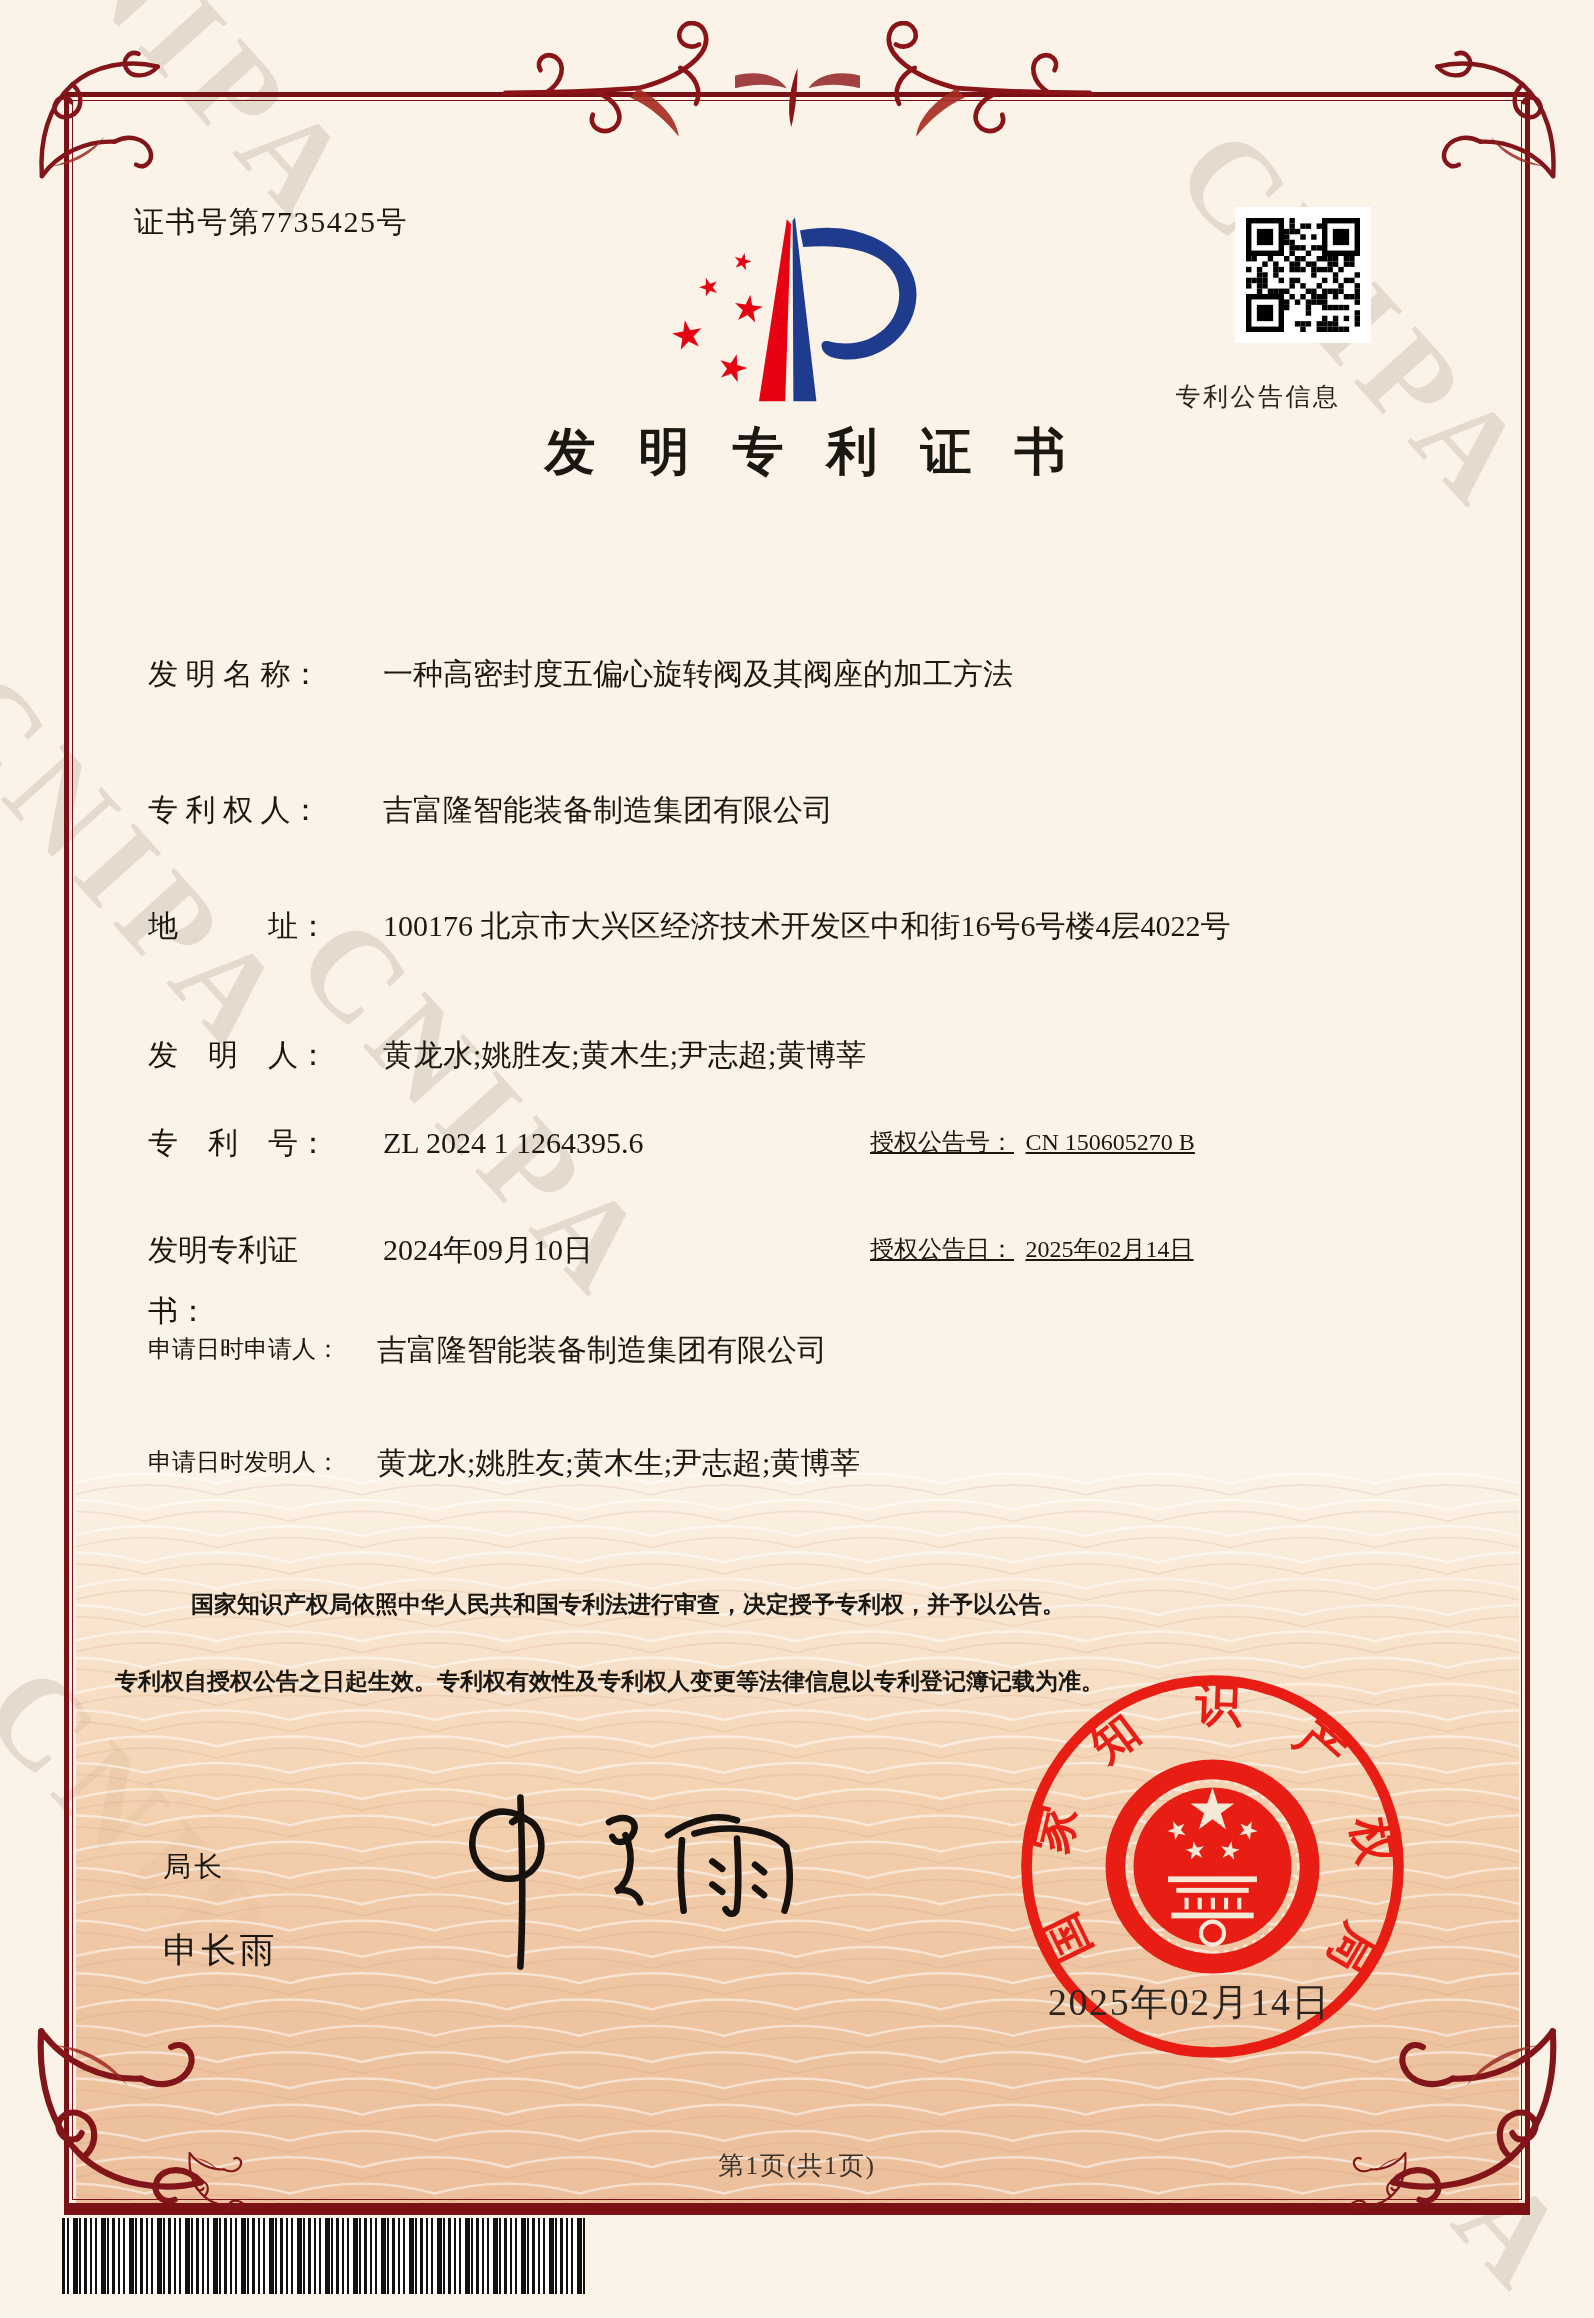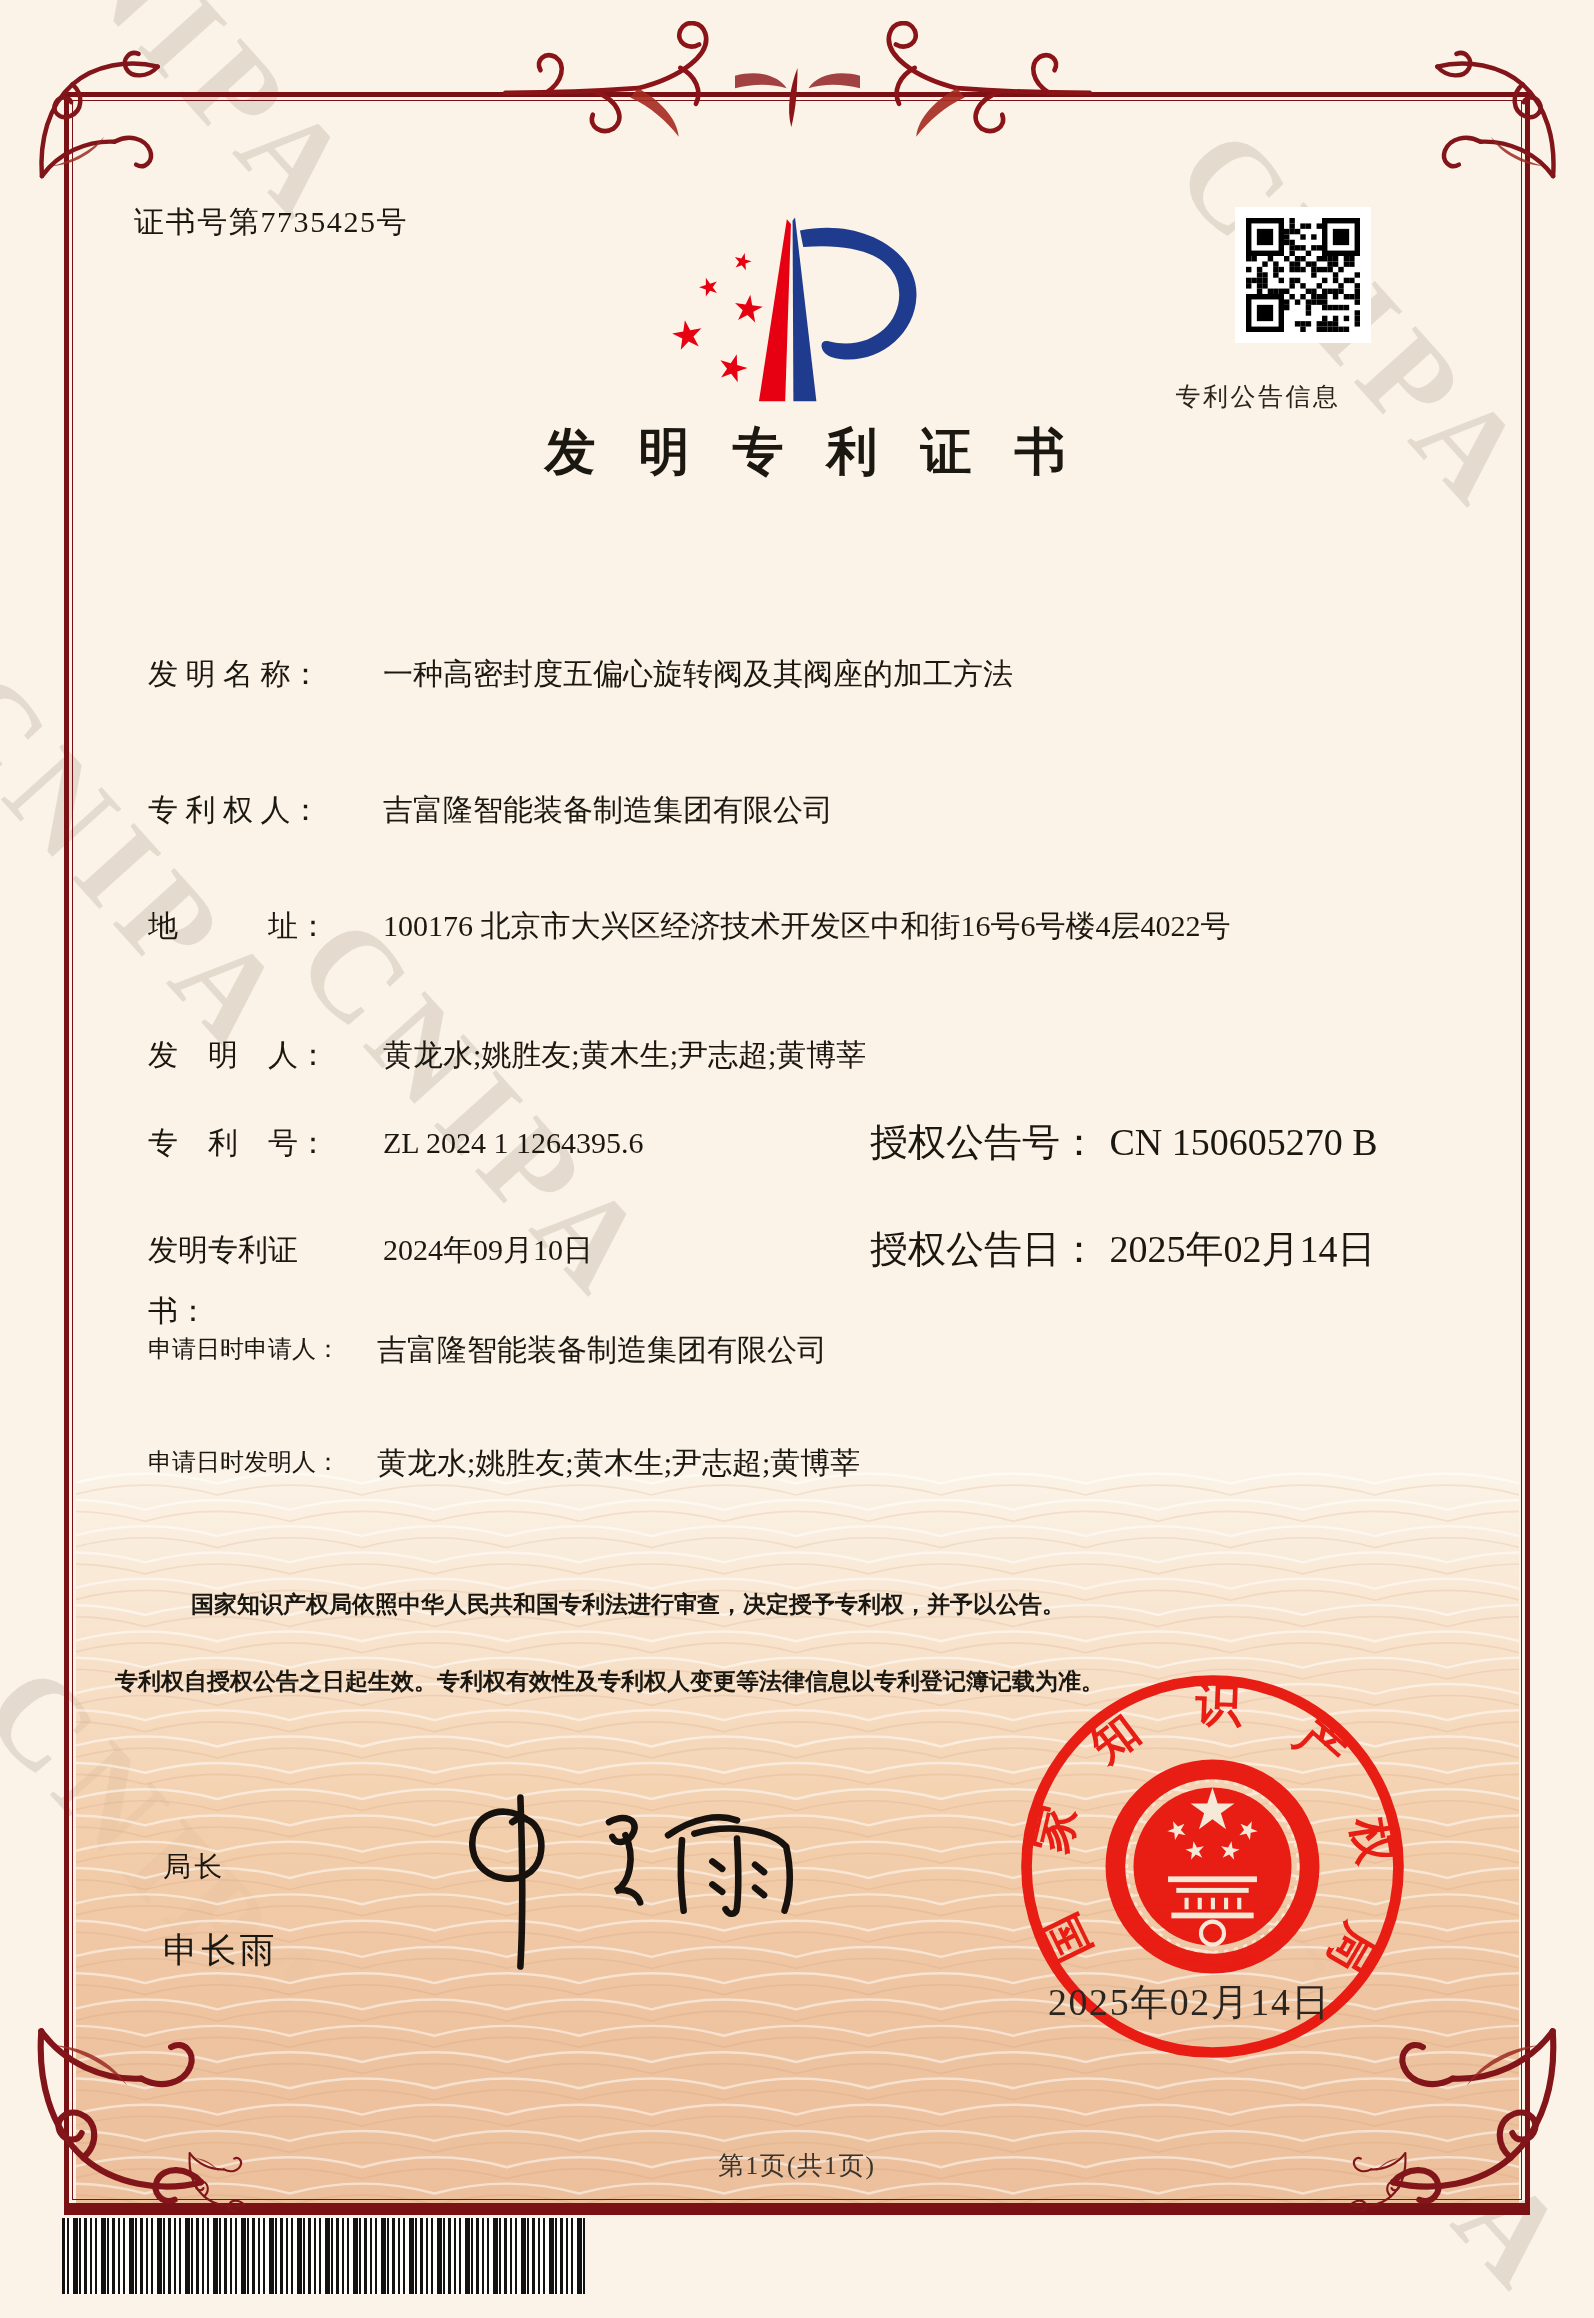--- a/index.html
+++ b/index.html
@@ -21,21 +21,21 @@
   #qr-label{position:absolute;left:1139px;top:380px;width:238px;text-align:center;
             font-size:25px;letter-spacing:2.5px;color:#2b241c;}
   #cert-title{position:absolute;left:8px;top:418px;width:100%;text-align:center;
               font-size:51px;font-weight:700;letter-spacing:43px;text-indent:43px;}
   
   .frow{position:absolute;left:148px;display:flex;font-size:30px;line-height:61px;gap:28px;}
   .flabel{flex:0 0 207px;}
   .flabel-long{font-size:24px;margin-right:9px;}
   .fvalue{flex:0 1 auto;}
   .addr-value{max-width:880px;}
-  .pair-right{position:absolute;left:870px;top:0;display:flex;font-size:38px;line-height:61px;white-space:nowrap;}
+  .pair-right{position:absolute;left:870px;top:0;display:flex;font-size:24px;line-height:61px;white-space:nowrap;text-decoration:underline;}
   
   #statement{position:absolute;left:115px;top:1575px;width:1375px;font-size:23px;
              font-weight:600;line-height:59px;}
   #statement .st1{text-indent:76px;}
   #statement .st2{margin-top:18px;}
   
   #wave-band{position:absolute;left:76px;top:1472px;width:1443px;height:733px;
      background:linear-gradient(180deg,rgba(243,203,166,0) 0%,rgba(243,200,160,.35) 22%,
                 rgba(240,195,153,.75) 48%,#eec3a0 75%,#ecc09c 100%);}
   #wave-svg{width:100%;height:100%;display:block;}

